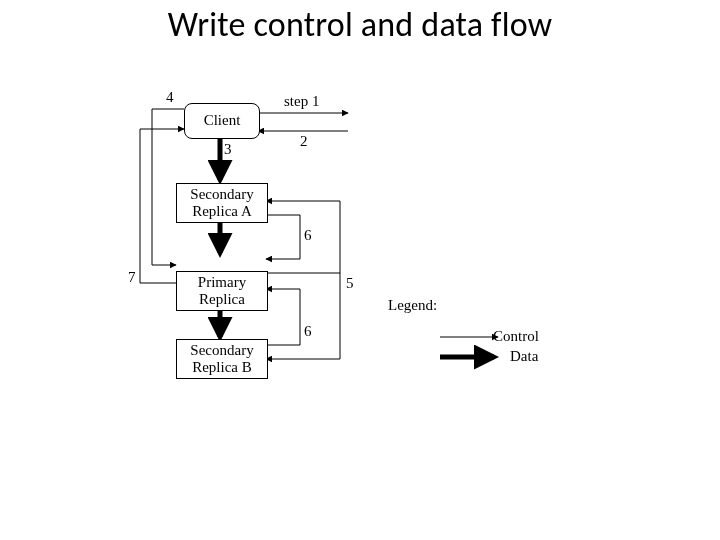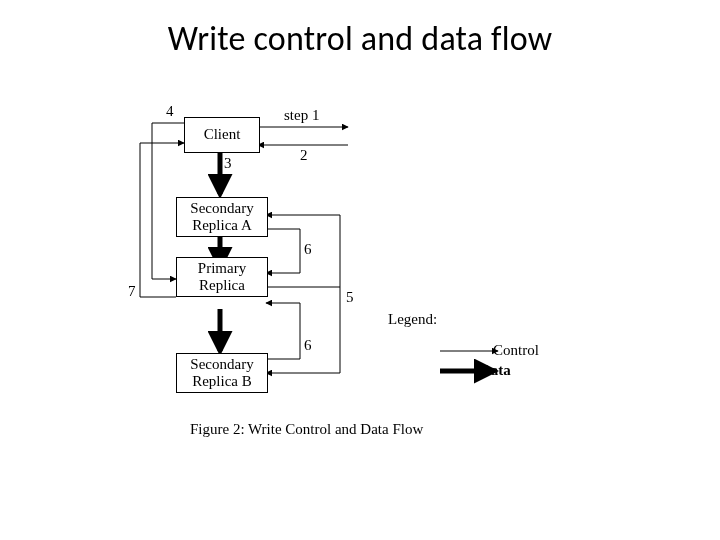--- a/index.html
+++ b/index.html
@@ -8,21 +8,21 @@
     width: 720px;
     height: 540px;
     background: #fff;
     font-family: "Times New Roman", Times, serif;
     color: #000;
   }
   .title {
     font-family: Calibri, Arial, sans-serif;
     font-size: 34px;
     text-align: center;
-    padding-top: 18px;
+    padding-top: 4px;
     letter-spacing: 0.2px;
   }
   .stage {
     position: relative;
     width: 720px;
     height: 480px;
   }
   .box {
     position: absolute;
     border: 1px solid #000;
@@ -81,36 +81,35 @@
     <line x1="220" y1="94" x2="220" y2="135" stroke="#000" stroke-width="5" marker-end="url(#ahBig)"></line>
 
     <line x1="220" y1="178" x2="220" y2="208" stroke="#000" stroke-width="5" marker-end="url(#ahBig)"></line>
 
     <line x1="220" y1="250" x2="220" y2="292" stroke="#000" stroke-width="5" marker-end="url(#ahBig)"></line>
 
     <line x1="440" y1="292" x2="498" y2="292" stroke="#000" stroke-width="1" marker-end="url(#ah)"></line>
     <line x1="440" y1="312" x2="494" y2="312" stroke="#000" stroke-width="5" marker-end="url(#ahBig)"></line>
   </svg>
 
-  <div class="box" style="left:184px; top:58px; width:74px; height:34px;">Client</div>
+  <div class="box" style="left:184px; top:58px; width:74px; height:34px;border-radius:8px;">Client</div>
   <div class="box" style="left:176px; top:138px; width:90px; height:38px;">Secondary
 Replica A</div>
-  <div class="box" style="left:176px; top:198px; width:90px; height:38px;">Primary
+  <div class="box" style="left:176px; top:226px; width:90px; height:38px;">Primary
 Replica</div>
   <div class="box" style="left:176px; top:294px; width:90px; height:38px;">Secondary
 Replica B</div>
 
   <div class="lbl" style="left:284px; top:48px;">step 1</div>
   <div class="lbl" style="left:300px; top:88px;">2</div>
   <div class="lbl" style="left:224px; top:96px;">3</div>
   <div class="lbl" style="left:166px; top:44px;">4</div>
   <div class="lbl" style="left:346px; top:230px;">5</div>
   <div class="lbl" style="left:304px; top:182px;">6</div>
   <div class="lbl" style="left:304px; top:278px;">6</div>
   <div class="lbl" style="left:128px; top:224px;">7</div>
 
   <div class="lbl" style="left:388px; top:252px;">Legend:</div>
   <div class="lbl" style="left:493px; top:283px;">Control</div>
-  <div class="lbl" style="left:480px; top:303px;font-weight:bold;">Data</div>
+  <div class="lbl" style="left:510px; top:303px;">Data</div>
 
-  <div class="caption" style="left:190px; top:362px;">Figure 2: Write Control and Data Flow</div>
 
 </div>
 
 </body></html>

